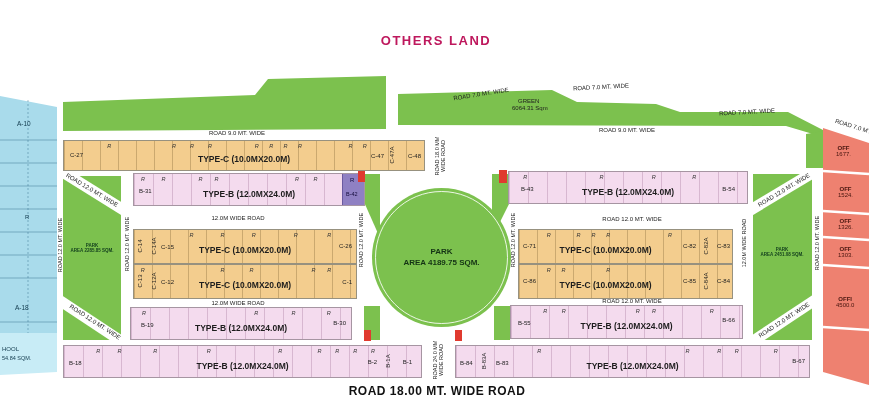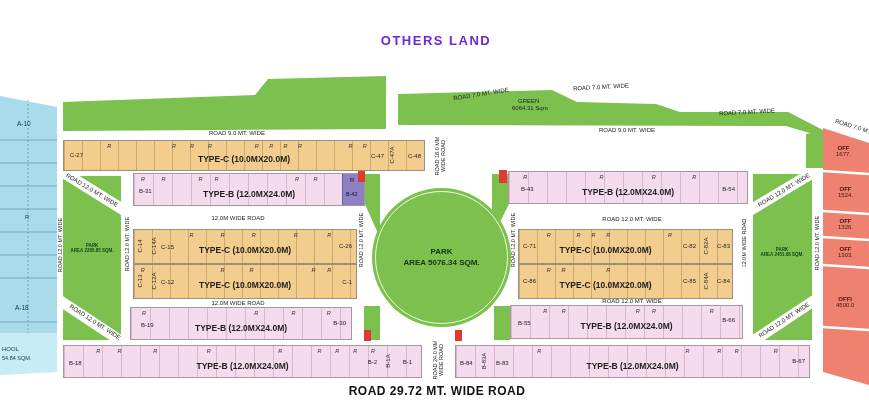--- a/index.html
+++ b/index.html
@@ -11,21 +11,21 @@
   .tan{background-color:#f3cd8e;background-image:repeating-linear-gradient(90deg,rgba(110,85,40,.30) 0 1px,transparent 1px 18px)}
   .pink{border-color:#a695a2;background-color:#f4dbee;background-image:repeating-linear-gradient(90deg,rgba(150,100,140,.30) 0 1px,transparent 1px 19px)}
   .type{position:absolute;left:0;right:0;text-align:center;font-weight:700;font-size:8.5px;white-space:nowrap;color:#1d1d1d}
   .pid{position:absolute;font-size:6px;white-space:nowrap;color:#1d1d1d}
   .vert{transform:rotate(-90deg);transform-origin:center}
   .rm{position:absolute;font-size:5.5px;top:2px;color:#333}
   .lab{position:absolute;font-size:6px;white-space:nowrap;color:#1d1d1d}
   .vroad{position:absolute;font-size:5.5px;white-space:nowrap;text-align:center;line-height:1.15;color:#1d1d1d}
   .diag{position:absolute;font-size:6px;white-space:nowrap;color:#1d1d1d}
   .redm{position:absolute;background:#e03a2f}
-  #others{position:absolute;left:436px;top:40px;transform:translate(-50%,-50%);font-weight:700;font-size:13px;letter-spacing:1.5px;color:#6d28d9}
+  #others{position:absolute;left:436px;top:40px;transform:translate(-50%,-50%);font-weight:700;font-size:13px;letter-spacing:1.5px;color:#be185d}
   #bottomroad{position:absolute;left:437px;top:391px;transform:translate(-50%,-50%);font-weight:700;font-size:12px;letter-spacing:.5px;color:#111}
   #circle{position:absolute;left:372px;top:188px;width:139px;height:139px;border-radius:50%;background:#7cc14e;
           display:flex;flex-direction:column;align-items:center;justify-content:center}
   #circle::after{content:"";position:absolute;inset:3px;border:1.5px solid rgba(255,255,255,.85);border-radius:50%}
   .parktxt{font-weight:700;font-size:8px;color:#143314;line-height:1.3;z-index:1}
   .minipark{position:absolute;font-size:4.5px;line-height:1.2;text-align:center;color:#14421e;font-weight:700}
   .offname{font-size:6px;font-weight:700;color:#47150e}
   .offarea{font-size:6px;color:#47150e}
   .blue-lab{color:#123a4d}
   .purple{position:absolute;right:0;top:0;width:21px;height:100%;background:#8f80c3;border-left:1px solid #6a5aa0}
@@ -74,21 +74,21 @@
     <g stroke="#fff" stroke-width="2.5">
       <line x1="823" y1="171" x2="869" y2="174"></line>
       <line x1="823" y1="211" x2="869" y2="214"></line>
       <line x1="823" y1="237" x2="869" y2="240"></line>
       <line x1="823" y1="265" x2="869" y2="268"></line>
       <line x1="823" y1="327" x2="869" y2="330"></line>
     </g>
   </svg>
 
   <div id="others">OTHERS LAND</div>
-  <div id="bottomroad">ROAD 29.72 MT. WIDE ROAD</div>
+  <div id="bottomroad">ROAD 18.00 MT. WIDE ROAD</div>
 
   <div class="lab" style="left:518px;top:98px;font-size:6px">GREEN</div>
   <div class="lab" style="left:512px;top:105px;font-size:6px">6064.31 Sqm</div>
 
   <div class="diag" style="left:481px;top:94px;transform:translate(-50%,-50%) rotate(-9deg)">ROAD 7.0 MT. WIDE</div>
   <div class="diag" style="left:601px;top:87px;transform:translate(-50%,-50%) rotate(-3deg)">ROAD 7.0 MT. WIDE</div>
   <div class="diag" style="left:747px;top:112px;transform:translate(-50%,-50%) rotate(-3deg)">ROAD 7.0 MT. WIDE</div>
   <div class="diag" style="left:862px;top:129px;transform:translate(-50%,-50%) rotate(17deg)">ROAD 7.0 MT. WIDE</div>
 
   <div class="lab" style="left:237px;top:133px;transform:translate(-50%,-50%)">ROAD 9.0 MT. WIDE</div>
@@ -189,21 +189,21 @@
       <i class="rm" style="left:20%">R</i>
       <i class="rm" style="left:41%">R</i>
     <span class="type" style="top:15px;right:40px">TYPE-C (10.0MX20.0M)</span>
     <span class="pid" style="right:36px;top:13px">C-85</span>
     <span class="pid vert" style="right:18px;top:13px">C-84A</span>
     <span class="pid" style="right:2px;top:13px">C-84</span>
   </div>
 
   <div id="circle">
     <span class="parktxt">PARK</span>
-    <span class="parktxt">AREA 5076.34 SQM.</span>
+    <span class="parktxt">AREA 4189.75 SQM.</span>
   </div>
 
   <div class="lab" style="left:238px;top:303px;transform:translate(-50%,-50%)">12.0M WIDE ROAD</div>
   <div class="lab" style="left:632px;top:301px;transform:translate(-50%,-50%)">ROAD 12.0 MT. WIDE</div>
 
   <div class="row pink" style="left:130px;top:307px;width:222px;height:33px">
     <i class="rm" style="left:5%">R</i>
       <i class="rm" style="left:56%">R</i>
       <i class="rm" style="left:73%">R</i>
       <i class="rm" style="left:89%">R</i>

